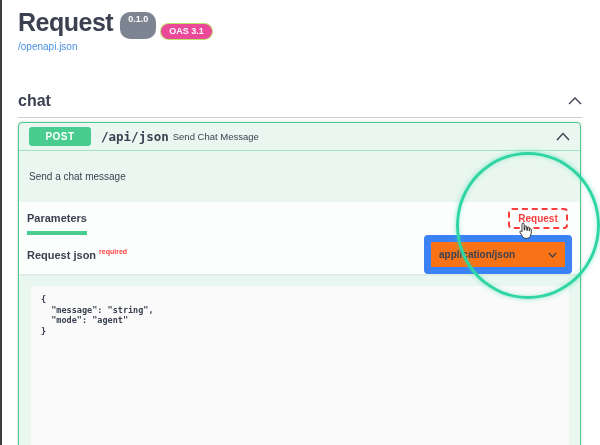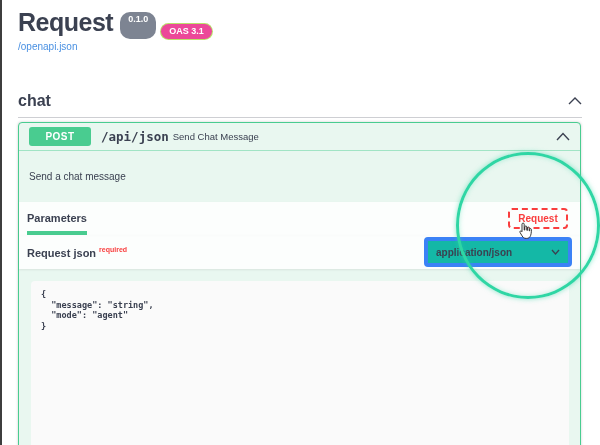--- a/index.html
+++ b/index.html
@@ -42,22 +42,22 @@
   .tab-label{font-size:11px;font-weight:bold;align-self:flex-end;padding-bottom:7px;
              border-bottom:4px solid #49cc90;cursor:pointer;}
   .cancel-btn{position:absolute;right:12px;top:6px;width:60px;height:21px;box-sizing:border-box;
               border:2px dashed #f93e3e;border-radius:4px;background:transparent;color:#f93e3e;
               font-family:"Liberation Sans",sans-serif;font-size:10px;font-weight:bold;cursor:pointer;}
   .row-plain{flex:0 0 33px;display:flex;align-items:center;padding:0 10px;font-size:10px;
              border-top:1px solid rgba(59,65,81,.08);}
 
   .reqbody-header{flex:0 0 34px;}
   .required-sup{font-size:7px;color:#f93e3e;vertical-align:super;margin-left:3px;font-weight:bold;}
-  .media-select{margin-left:auto;width:148px;height:30px;box-sizing:border-box;border:4px solid #3b82f6;
-                border-radius:4px;background:#14b8a6;display:flex;align-items:center;
+  .media-select{margin-left:auto;width:148px;height:39px;box-sizing:border-box;border:7px solid #3b82f6;
+                border-radius:4px;background:#f97316;display:flex;align-items:center;
                 justify-content:space-between;padding:0 8px;font-size:10px;font-weight:bold;cursor:pointer;}
 
   .body-section{flex:1 1 auto;position:relative;}
   .code-box{position:absolute;left:12px;right:11px;top:12px;bottom:-6px;background:#fafafa;
             border-radius:4px;padding:8px 10px;box-sizing:border-box;
             font-family:"DejaVu Sans Mono",monospace;font-size:8.5px;font-weight:600;
             line-height:10.5px;color:#3b4151;white-space:pre;}
 
   
   .annot-circle{position:absolute;left:456px;top:152px;width:138px;height:141px;border-radius:50%;

